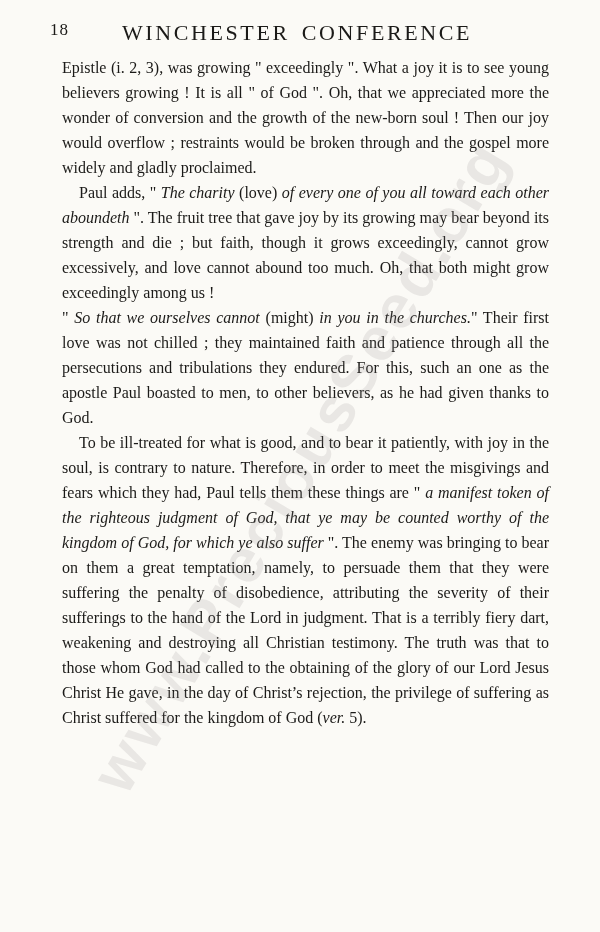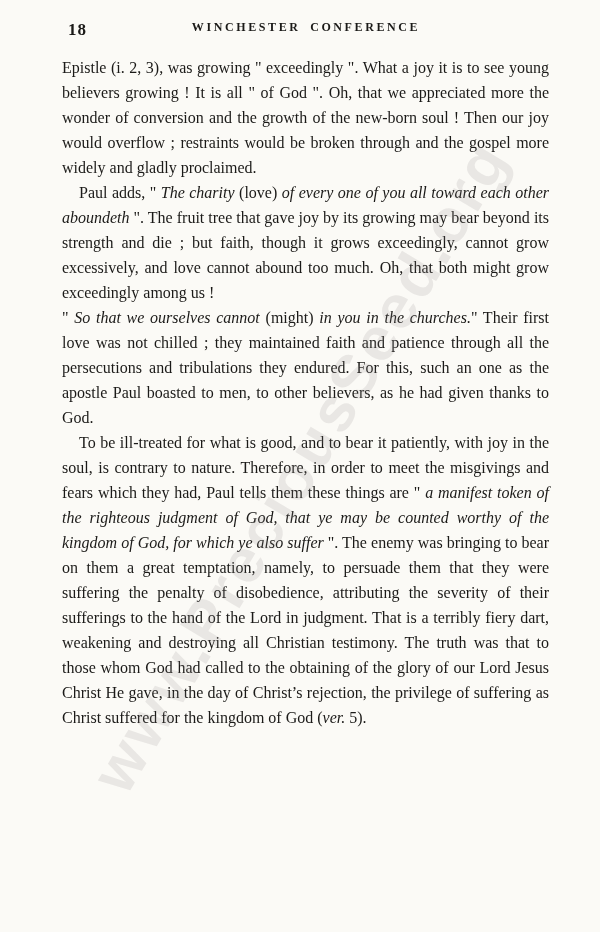--- a/index.html
+++ b/index.html
@@ -28,37 +28,36 @@
     letter-spacing: 3px;
     white-space: nowrap;
     color: rgba(140, 138, 134, 0.16);
     pointer-events: none;
     user-select: none;
     z-index: 2;
   }
   .header {
     position: absolute;
     top: 20px;
-    left: 68px;
+    left: 50px;
     right: 56px;
     height: 24px;
     z-index: 1;
-    font-weight: bold;
   }
   .page-number {
     position: absolute;
     left: 0;
     top: 0;
     font-size: 17px;
     letter-spacing: 1px;
   }
   .header-title {
     display: block;
     text-align: center;
-    font-size: 12px;
+    font-size: 22px;
     letter-spacing: 2.6px;
     word-spacing: 4px;
   }
   .body-text {
     position: absolute;
     top: 55px;
     left: 62px;
     width: 487px;
     font-size: 16px;
     line-height: 25px;

